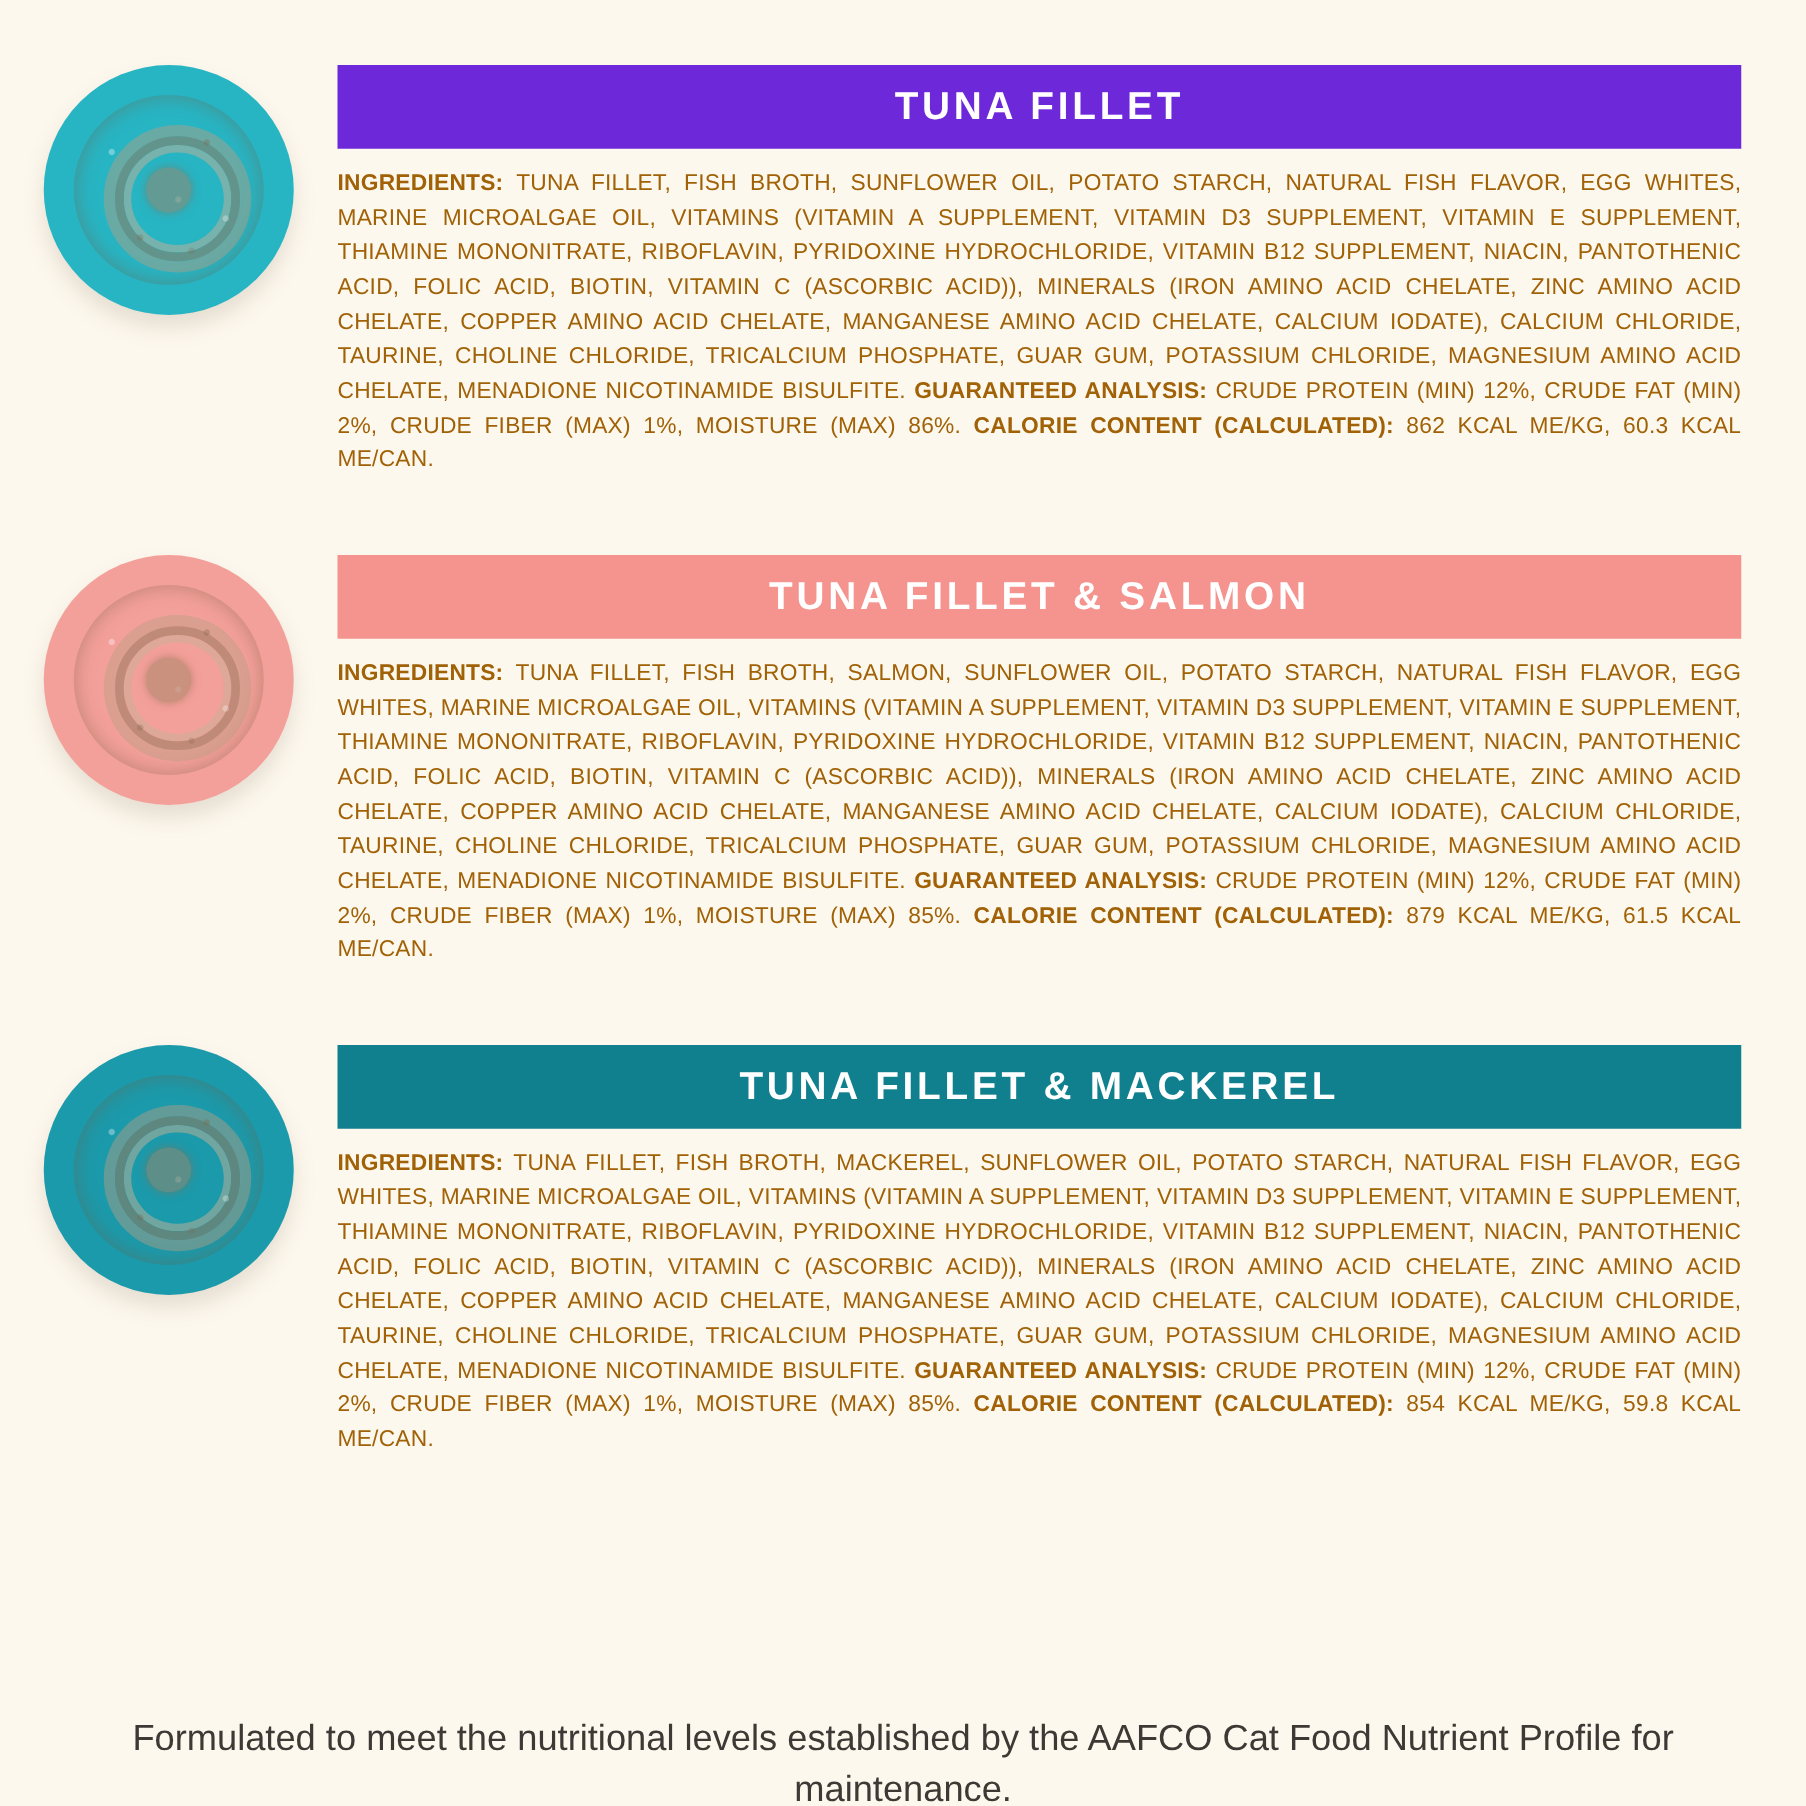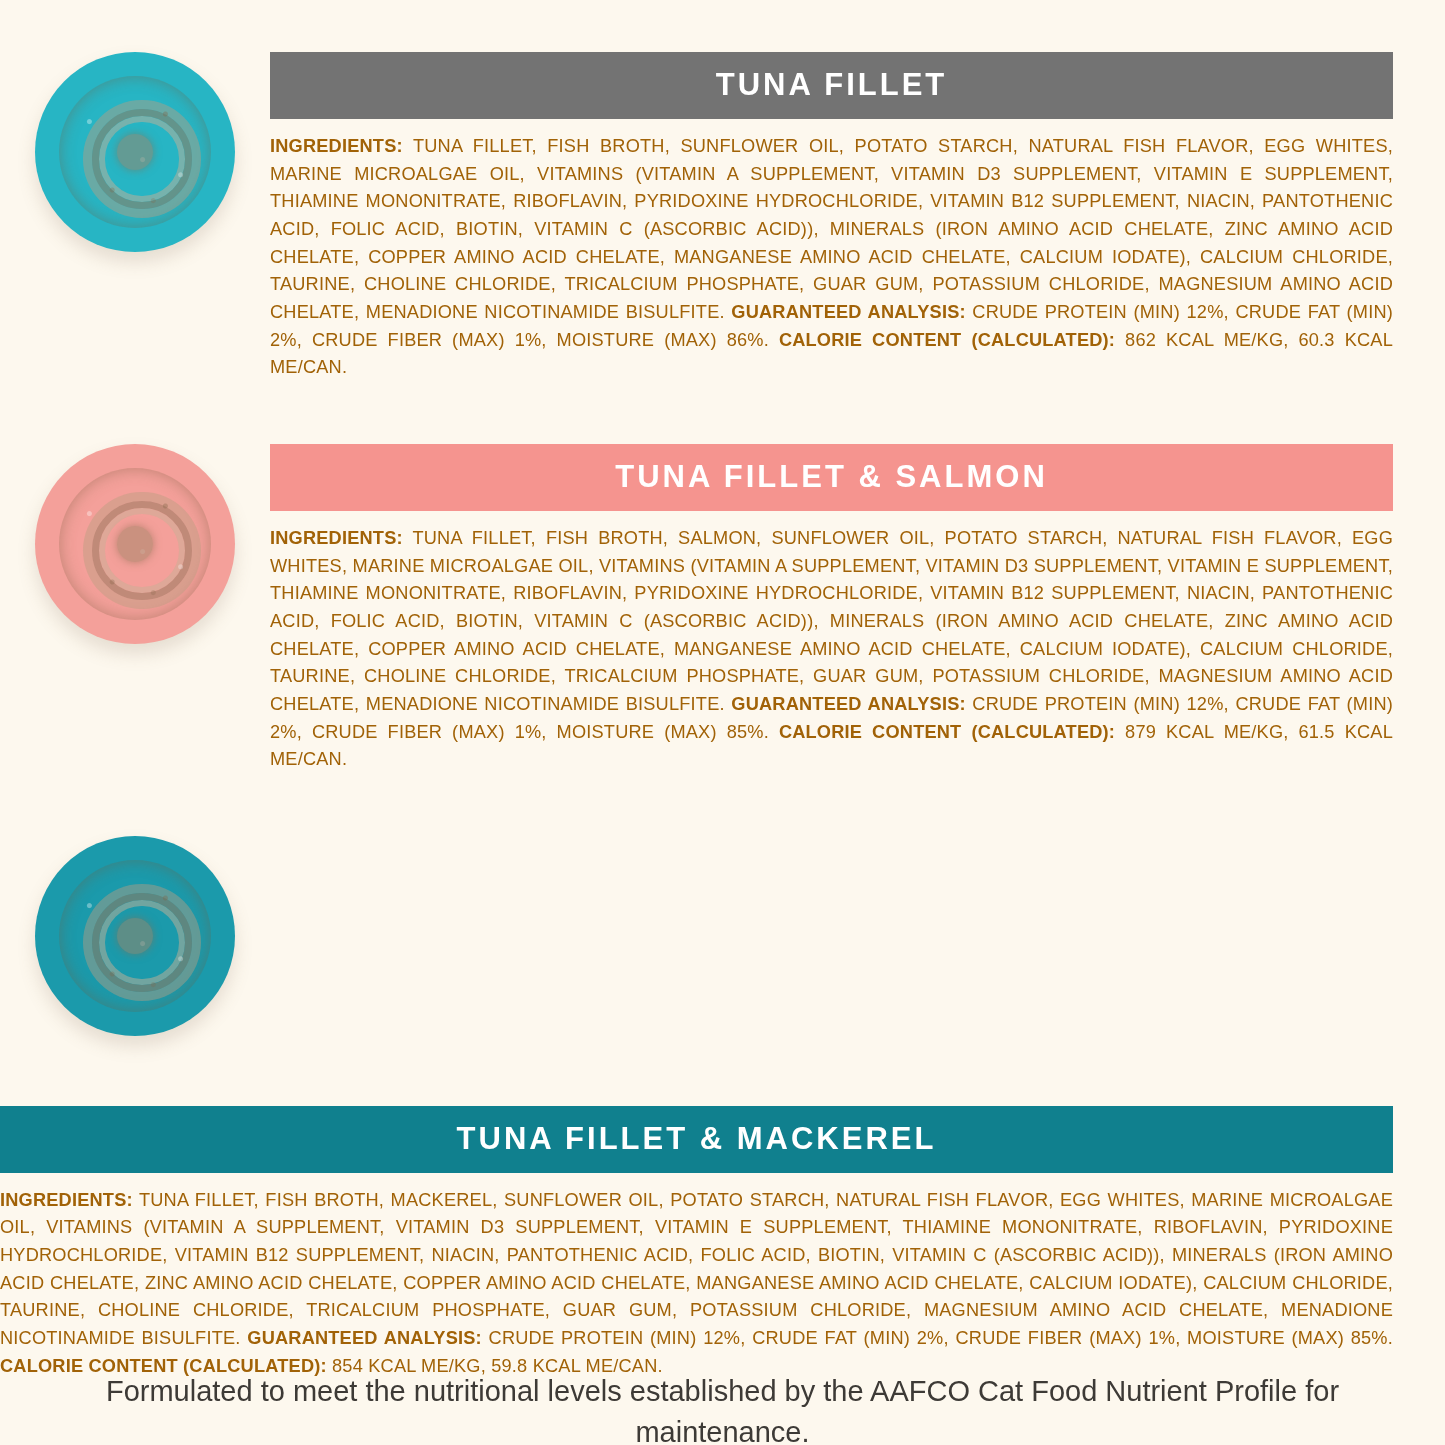--- a/index.html
+++ b/index.html
@@ -134,21 +134,21 @@
 
   <div class="product" style="margin-top:52px;">
     <div class="bowl-wrap">
       <div class="bowl" id="bowl0" style="background: rgb(39, 181, 196);">
         <div class="pate">
             <div class="speckles"></div>
           </div>
       </div>
     </div>
     <div class="info">
-      <div class="banner" id="banner0" style="background: #737373;">TUNA FILLET</div>
+      <div class="banner" id="banner0" style="background: #6d28d9;">TUNA FILLET</div>
       <div class="body-text">
         <b>INGREDIENTS:</b>
         <span>TUNA FILLET, FISH BROTH, SUNFLOWER OIL, POTATO STARCH, NATURAL FISH FLAVOR, EGG WHITES, MARINE MICROALGAE OIL, VITAMINS (VITAMIN A SUPPLEMENT, VITAMIN D3 SUPPLEMENT, VITAMIN E SUPPLEMENT, THIAMINE MONONITRATE, RIBOFLAVIN, PYRIDOXINE HYDROCHLORIDE, VITAMIN B12 SUPPLEMENT, NIACIN, PANTOTHENIC ACID, FOLIC ACID, BIOTIN, VITAMIN C (ASCORBIC ACID)), MINERALS (IRON AMINO ACID CHELATE, ZINC AMINO ACID CHELATE, COPPER AMINO ACID CHELATE, MANGANESE AMINO ACID CHELATE, CALCIUM IODATE), CALCIUM CHLORIDE, TAURINE, CHOLINE CHLORIDE, TRICALCIUM PHOSPHATE, GUAR GUM, POTASSIUM CHLORIDE, MAGNESIUM AMINO ACID CHELATE, MENADIONE NICOTINAMIDE BISULFITE.</span>
         <b>GUARANTEED ANALYSIS:</b>
         <span>CRUDE PROTEIN (MIN) 12%, CRUDE FAT (MIN) 2%, CRUDE FIBER (MAX) 1%, MOISTURE (MAX) 86%.</span>
         <b>CALORIE CONTENT (CALCULATED):</b>
         <span>862 KCAL ME/KG, 60.3 KCAL ME/CAN.</span>
       </div>
     </div>
   </div>
@@ -167,21 +167,21 @@
         <b>INGREDIENTS:</b>
         <span>TUNA FILLET, FISH BROTH, SALMON, SUNFLOWER OIL, POTATO STARCH, NATURAL FISH FLAVOR, EGG WHITES, MARINE MICROALGAE OIL, VITAMINS (VITAMIN A SUPPLEMENT, VITAMIN D3 SUPPLEMENT, VITAMIN E SUPPLEMENT, THIAMINE MONONITRATE, RIBOFLAVIN, PYRIDOXINE HYDROCHLORIDE, VITAMIN B12 SUPPLEMENT, NIACIN, PANTOTHENIC ACID, FOLIC ACID, BIOTIN, VITAMIN C (ASCORBIC ACID)), MINERALS (IRON AMINO ACID CHELATE, ZINC AMINO ACID CHELATE, COPPER AMINO ACID CHELATE, MANGANESE AMINO ACID CHELATE, CALCIUM IODATE), CALCIUM CHLORIDE, TAURINE, CHOLINE CHLORIDE, TRICALCIUM PHOSPHATE, GUAR GUM, POTASSIUM CHLORIDE, MAGNESIUM AMINO ACID CHELATE, MENADIONE NICOTINAMIDE BISULFITE.</span>
         <b>GUARANTEED ANALYSIS:</b>
         <span>CRUDE PROTEIN (MIN) 12%, CRUDE FAT (MIN) 2%, CRUDE FIBER (MAX) 1%, MOISTURE (MAX) 85%.</span>
         <b>CALORIE CONTENT (CALCULATED):</b>
         <span>879 KCAL ME/KG, 61.5 KCAL ME/CAN.</span>
       </div>
     </div>
   </div>
 
-  <div class="product" style="margin-top:62px;flex-direction:column;">
+  <div class="product" style="margin-top:62px;">
     <div class="bowl-wrap">
       <div class="bowl" id="bowl2" style="background: rgb(27, 154, 171);">
         <div class="pate">
             <div class="speckles"></div>
           </div>
       </div>
     </div>
     <div class="info">
       <div class="banner" id="banner2" style="background: rgb(16, 128, 142);">TUNA FILLET &amp; MACKEREL</div>
       <div class="body-text">

